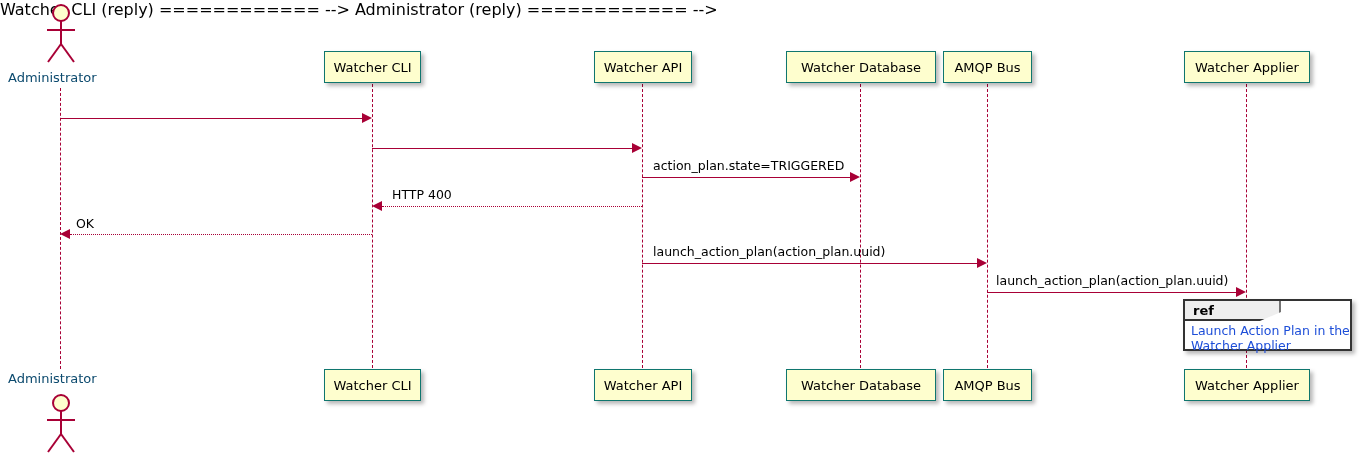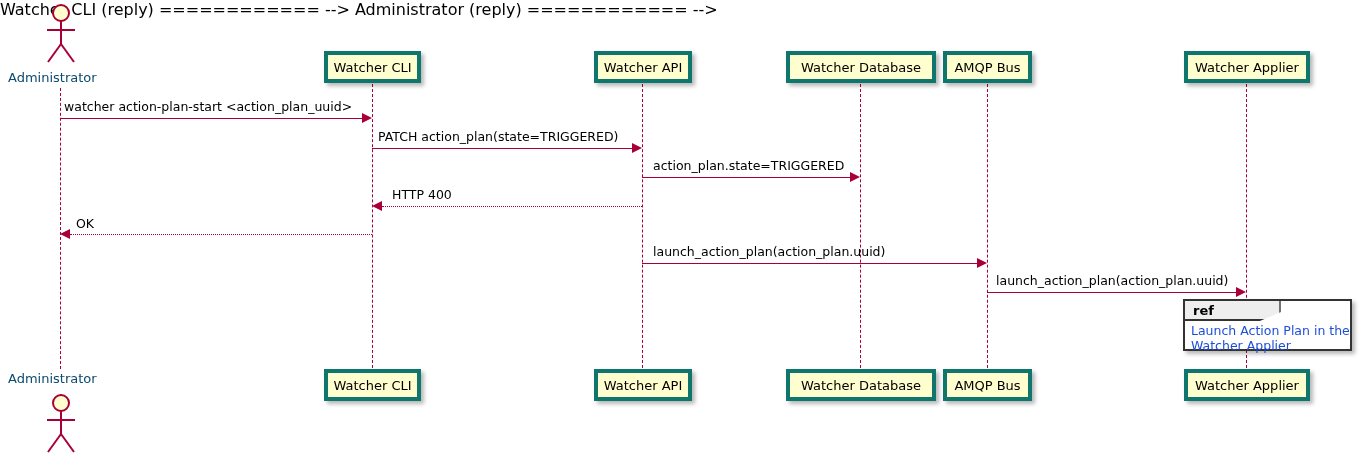--- a/index.html
+++ b/index.html
@@ -21,21 +21,21 @@
     position: absolute;
     width: 0;
     border-left: 1px dashed #A80036;
   }
 
   
   .participant {
     position: absolute;
     box-sizing: border-box;
     background: #FEFECE;
-    border: 4px solid #0f766e;
+    border: 1px solid #0f766e;
     box-shadow: 3px 3px 4px rgba(0,0,0,0.28);
     display: flex;
     align-items: center;
     justify-content: center;
     font-size: 13px;
     color: #000000;
     white-space: nowrap;
     line-height: 1;
   }
 
@@ -162,26 +162,24 @@
   <div class="participant" style="left:1184px; top:51px; width:126px; height:32px;">Watcher Applier</div>
 
   
   <div class="participant" style="left:324px; top:369px; width:97px; height:32px;">Watcher CLI</div>
   <div class="participant" style="left:594px; top:369px; width:98px; height:32px;">Watcher API</div>
   <div class="participant" style="left:786px; top:369px; width:150px; height:32px;">Watcher Database</div>
   <div class="participant" style="left:943px; top:369px; width:89px; height:32px;">AMQP Bus</div>
   <div class="participant" style="left:1184px; top:369px; width:126px; height:32px;">Watcher Applier</div>
 
   
-  <div class="msg-label" style="left:64px; top:101px;">watcher action-plan-start &lt;action_plan_uuid&gt;</div>
   <div class="msg-line" style="left:60px; top:118px; width:303px;"></div>
   <div class="arrow-head right" style="left:362px; top:113px;"></div>
 
   
-  <div class="msg-label" style="left:378px; top:131px;">PATCH action_plan(state=TRIGGERED)</div>
   <div class="msg-line" style="left:372px; top:148px; width:261px;"></div>
   <div class="arrow-head right" style="left:632px; top:143px;"></div>
 
   
   <div class="msg-label" style="left:653px; top:160px;">action_plan.state=TRIGGERED</div>
   <div class="msg-line" style="left:642px; top:177px; width:209px;"></div>
   <div class="arrow-head right" style="left:850px; top:172px;"></div>
 
    Watcher CLI (reply) ============ --&gt;
   <div class="msg-label" style="left:392px; top:189px;">HTTP 400</div>

